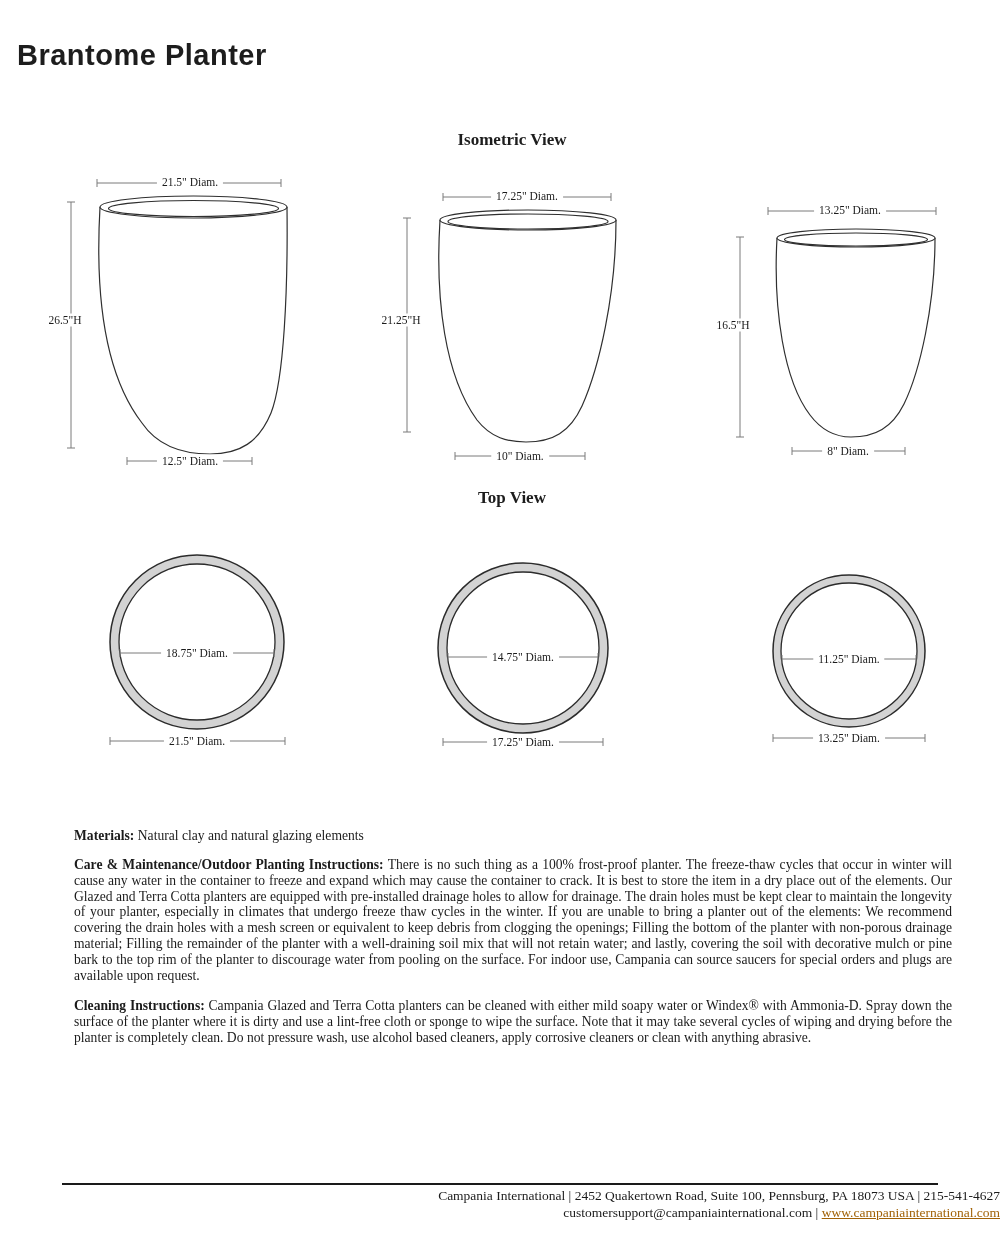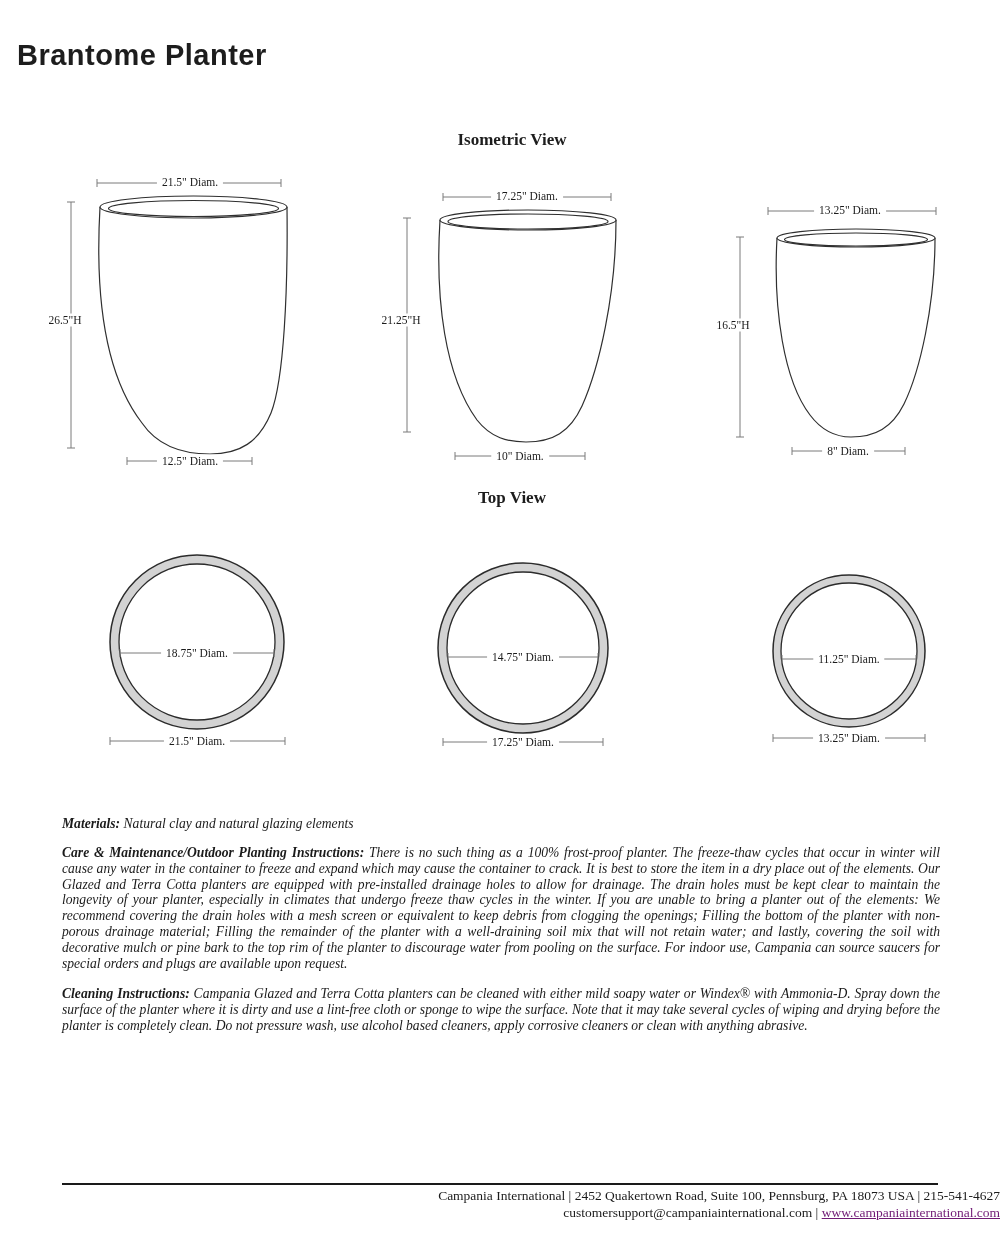--- a/index.html
+++ b/index.html
@@ -12,25 +12,25 @@
        font-size:17px;font-weight:bold;color:#1d1d1d;}
   svg.draw{position:absolute;overflow:visible;}
   .outline{fill:none;stroke:#2f2f2f;stroke-width:1.2;}
   .outline-f{fill:#ffffff;stroke:#2f2f2f;stroke-width:1.2;}
   .dimline{stroke:#7a7a7a;stroke-width:1;}
   .ring-outer{fill:#d3d3d3;stroke:#2b2b2b;stroke-width:1.5;}
   .ring-inner{fill:#ffffff;stroke:#2b2b2b;stroke-width:1.3;}
   .dim{position:absolute;transform:translate(-50%,-50%);background:#fff;
        padding:0 5px;font-size:11.5px;white-space:nowrap;color:#1b1b1b;line-height:13px;}
   .para{position:absolute;left:62px;width:878px;font-size:13.6px;line-height:15.8px;
-       text-align:justify;margin:0;font-style:italic;}
+       text-align:justify;margin:12px;}
   .para b{font-weight:bold;}
   .footer-rule{position:absolute;left:62px;width:876px;border-top:2px solid #1a1a1a;}
   .footer{position:absolute;left:0;width:1000px;text-align:right;font-size:13.5px;line-height:16.5px;color:#1b1b1b;}
-  .footer a{color:#701a75;text-decoration:underline;cursor:pointer;}
+  .footer a{color:#a16207;text-decoration:underline;cursor:pointer;}
 </style>
 </head>
 <body>
 
 <h1 class="title">Brantome Planter</h1>
 
 <h2 class="sec" style="top:130px;">Isometric View</h2>
 
 <svg class="draw" style="left:40px;top:165px;" width="260" height="300" viewBox="0 0 260 300">
 

